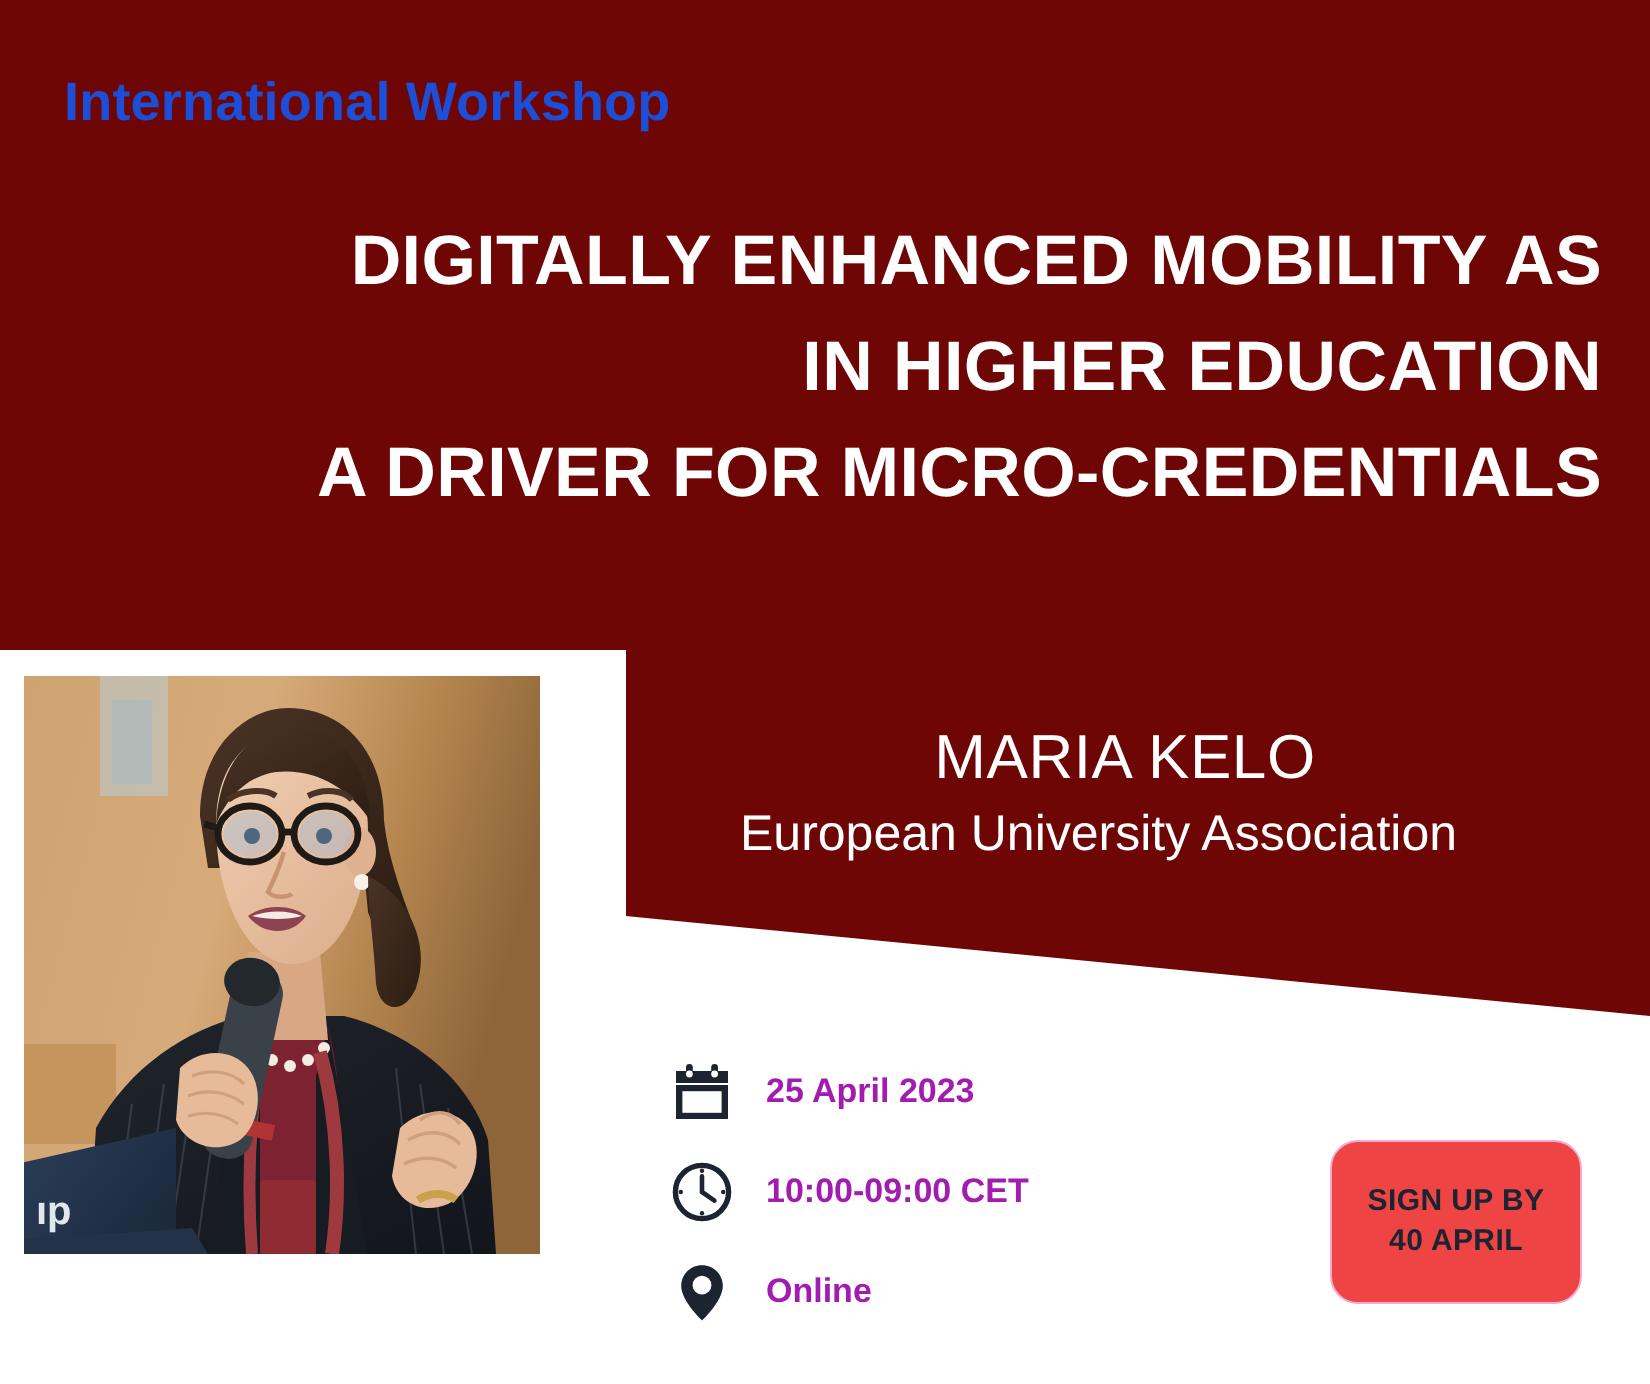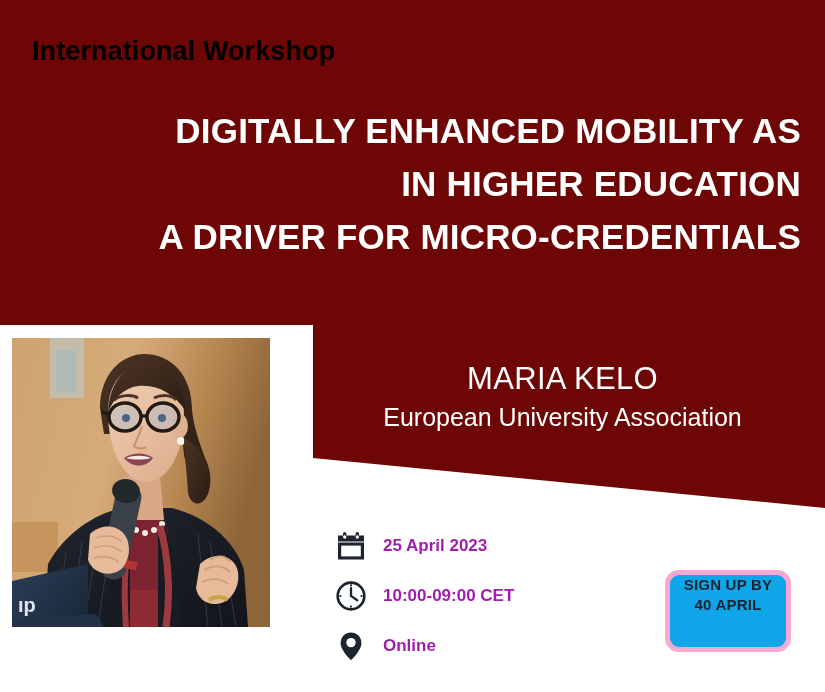--- a/index.html
+++ b/index.html
@@ -28,21 +28,21 @@
     pointer-events: none;
   }
 
   
   .kicker {
     position: absolute;
     left: 32px;
     top: 36px;
     font-size: 27px;
     font-weight: bold;
-    color: #000000;
+    color: #1d4ed8;
     letter-spacing: 0.1px;
     white-space: nowrap;
   }
   .headline {
     position: absolute;
     left: 31px;
     top: 104px;
     width: 770px;
     font-size: 35px;
     font-weight: bold;
@@ -89,21 +89,20 @@
     font-weight: normal;
     color: #ffffff;
     letter-spacing: 0.3px;
     white-space: nowrap;
   }
   .speaker-org {
     position: absolute;
     left: 370px;
     top: 403px;
     width: 385px;
-    text-align: center;
     font-size: 25px;
     font-weight: normal;
     color: #ffffff;
     white-space: nowrap;
   }
 
   
   .details {
     position: absolute;
     left: 333px;
@@ -132,26 +131,27 @@
   }
 
   
   .signup-badge {
     position: absolute;
     left: 665px;
     top: 570px;
     width: 126px;
     height: 82px;
     box-sizing: border-box;
-    border: 5px solid #f9a8d4;
+    border: 1px solid #f9a8d4;
     border-radius: 14px;
-    background: #0ea5e9;
+    background: #ef4444;
     display: flex;
     flex-direction: column;
     align-items: center;
+    justify-content: center;
     text-align: center;
     line-height: 1.32;
   }
   .signup-badge span {
     display: block;
     font-size: 15px;
     font-weight: bold;
     color: #1b2430;
     letter-spacing: 0.2px;
     white-space: nowrap;

